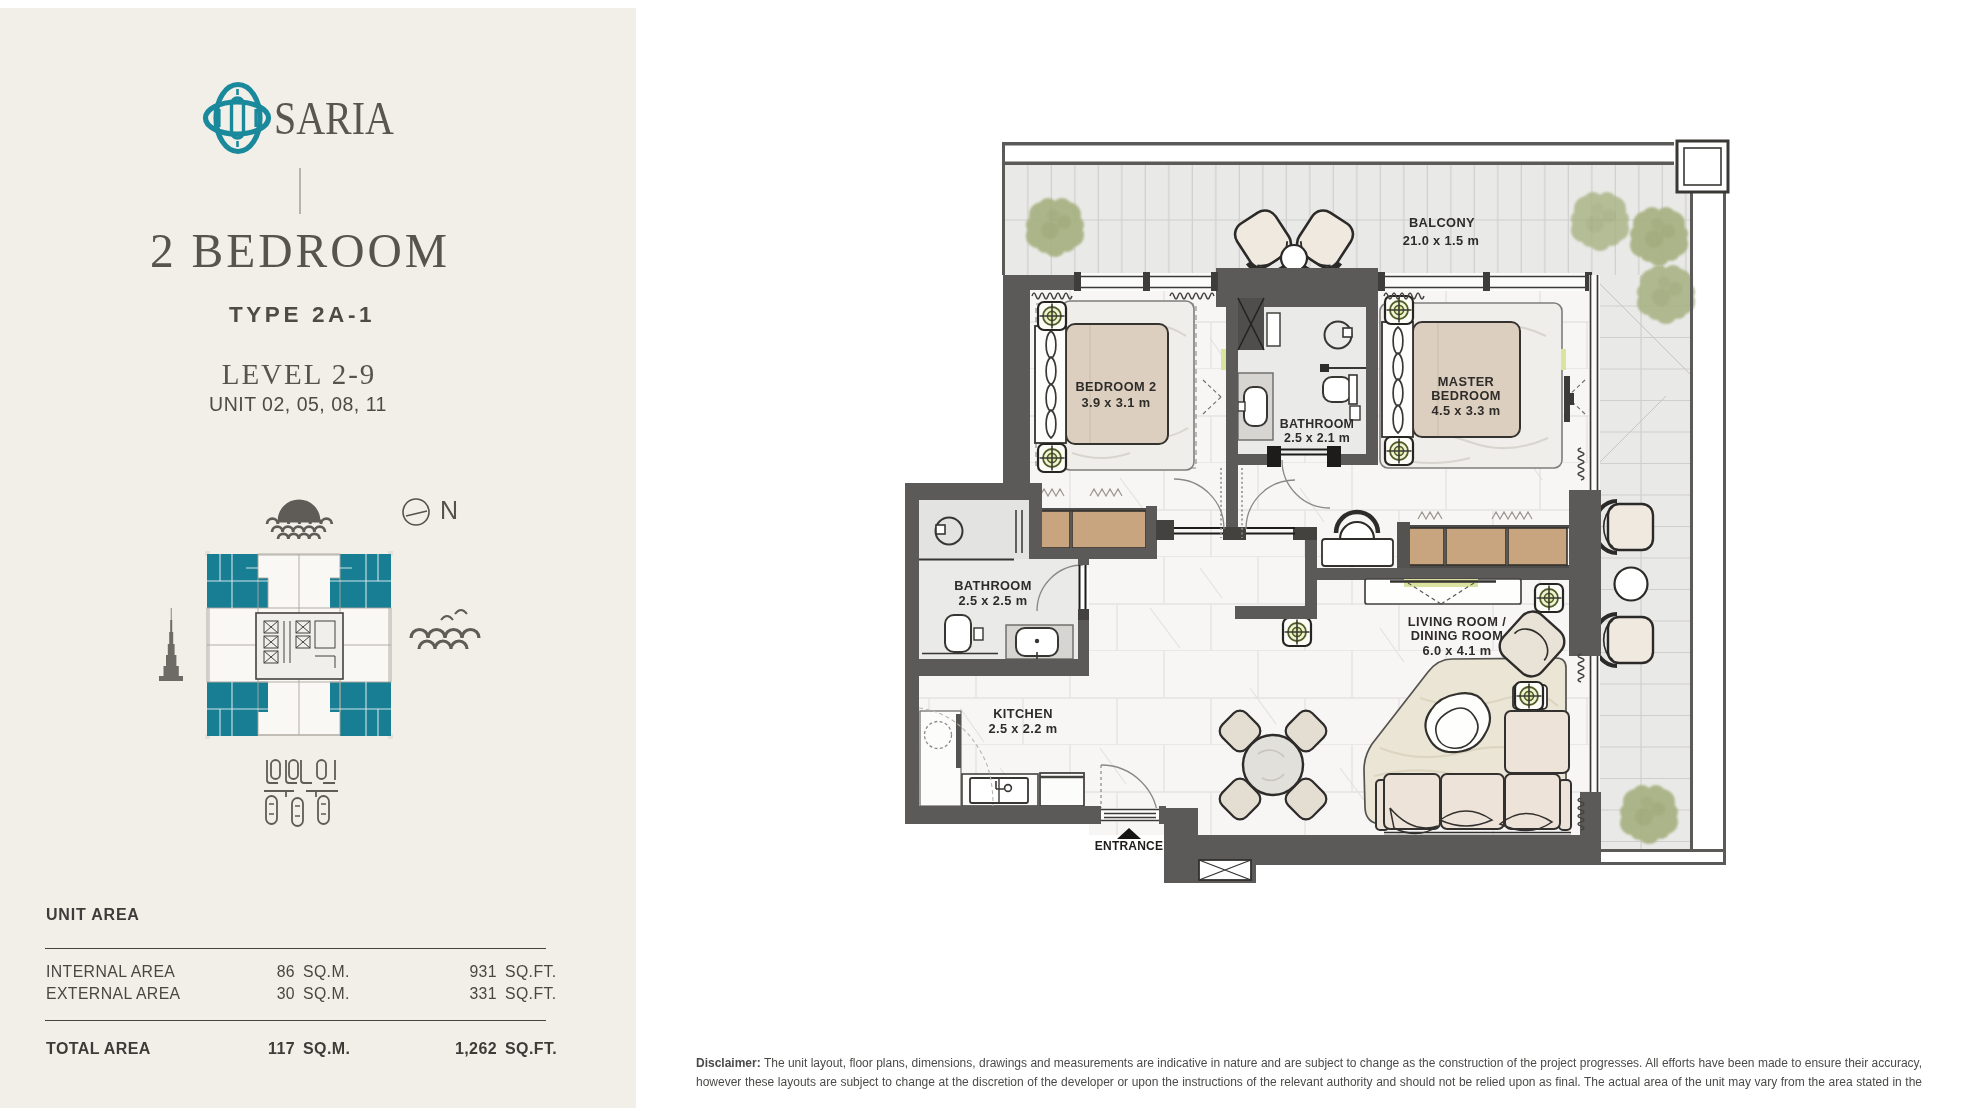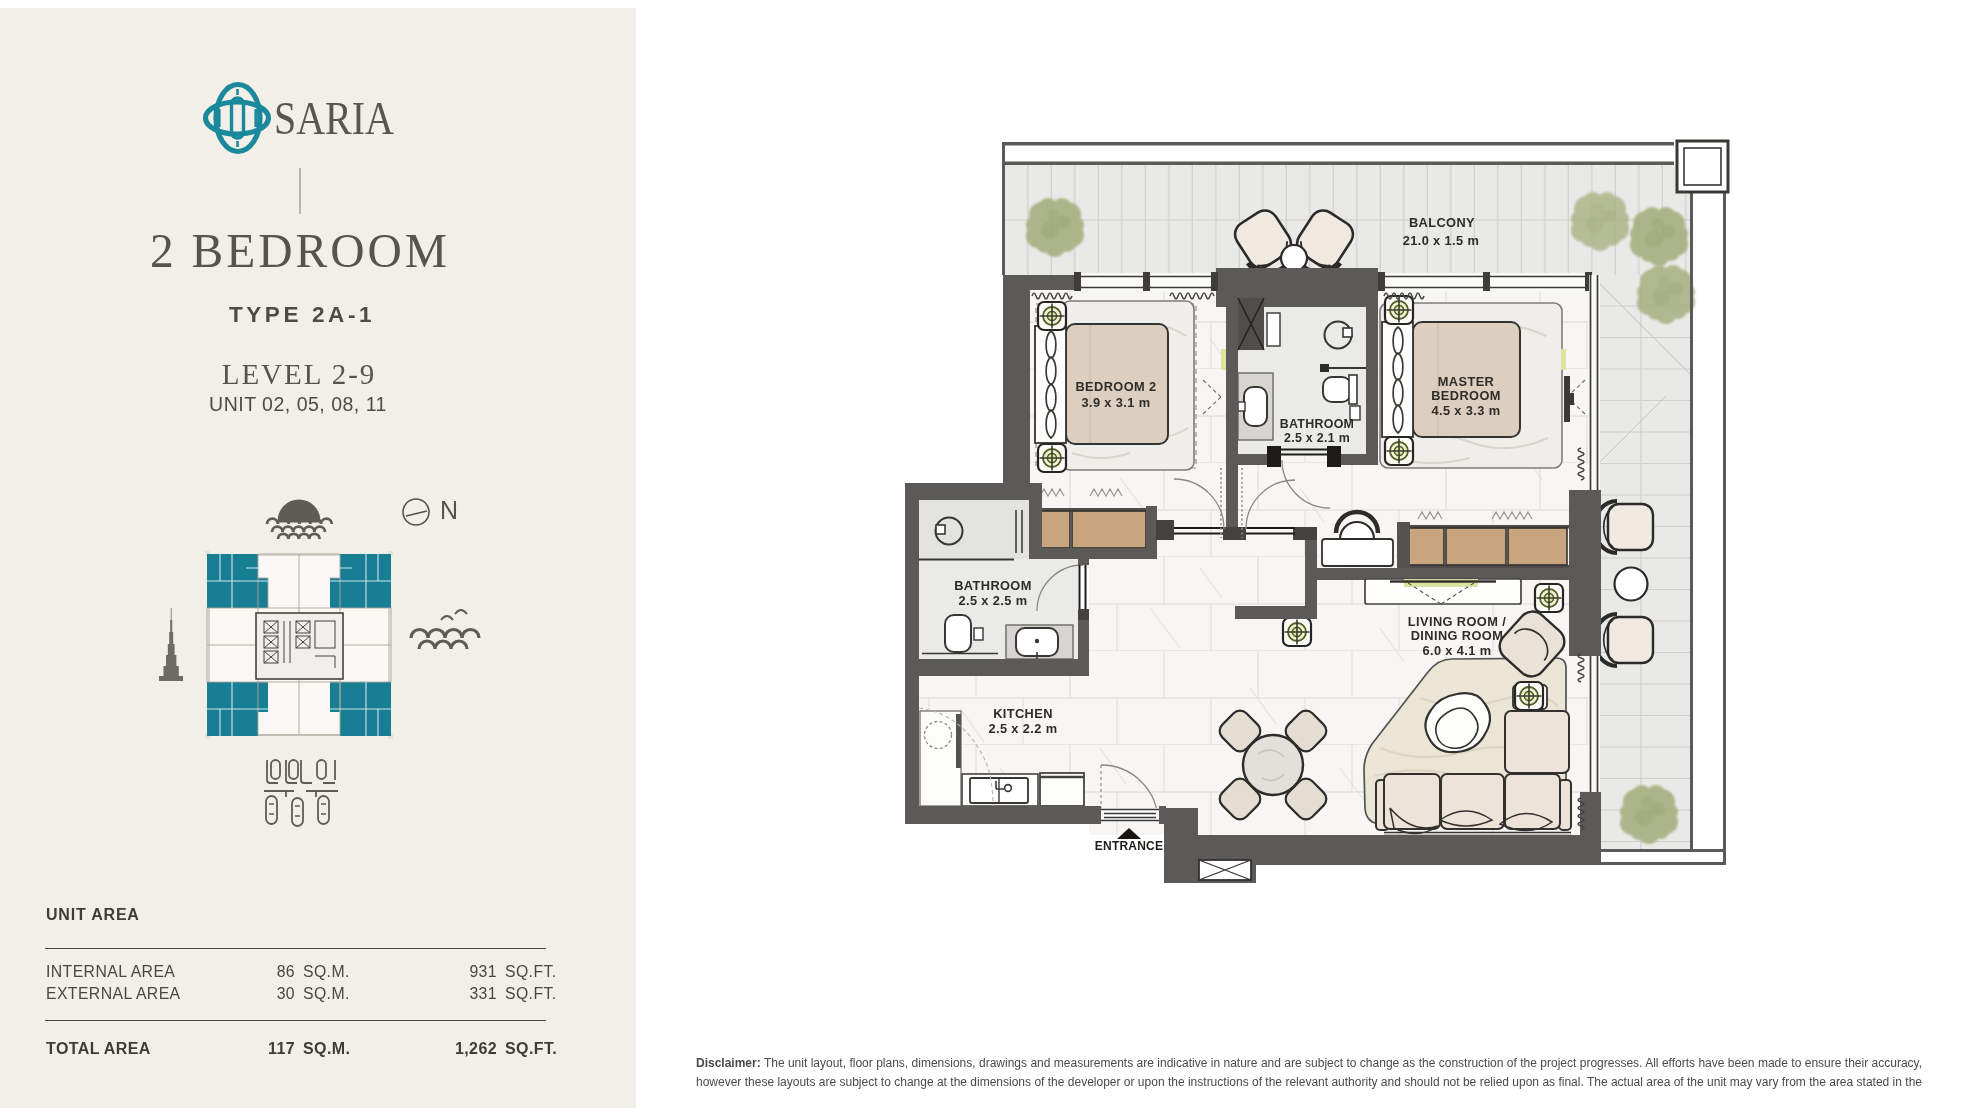--- a/index.html
+++ b/index.html
@@ -602,15 +602,15 @@
 
 <g text-anchor="middle" font-size="12.8" font-weight="bold" fill="#2e2c29" letter-spacing="0.4">
 <text x="1457" y="618">LIVING ROOM /</text>
         <text x="1457" y="632">DINING ROOM</text>
         <text x="1457" y="647">6.0 x 4.1 m</text>
       </g>
 </svg>
 
 <div class="disc">
 <div class="j"><b>Disclaimer:</b> The unit layout, floor plans, dimensions, drawings and measurements are indicative in nature and are subject to change as the construction of the project progresses. All efforts have been made to ensure their accuracy,</div>
-<div class="j">however these layouts are subject to change at the dimensions of the developer or upon the instructions of the relevant authority and should not be relied upon as final. The actual area of the unit may vary from the area stated in the</div>
+<div class="j">however these layouts are subject to change at the discretion of the developer or upon the instructions of the relevant authority and should not be relied upon as final. The actual area of the unit may vary from the area stated in the</div>
 </div>
 </div>
 
 </body></html>

